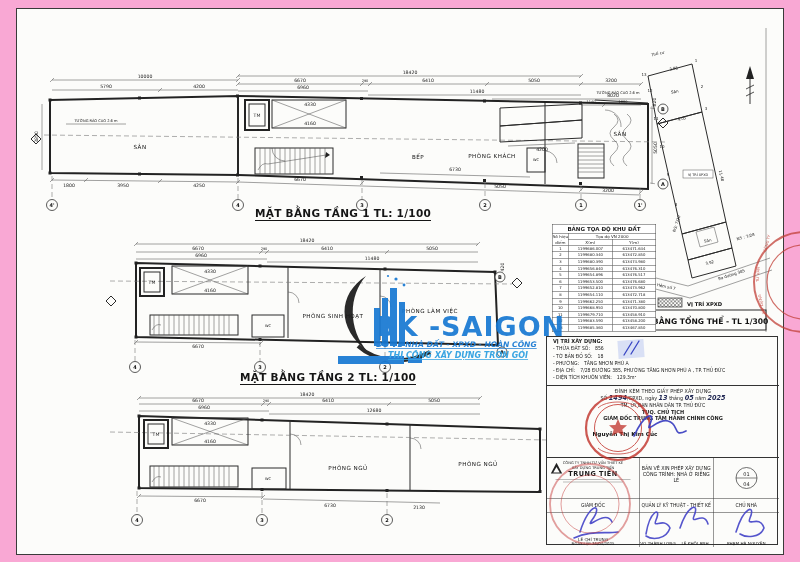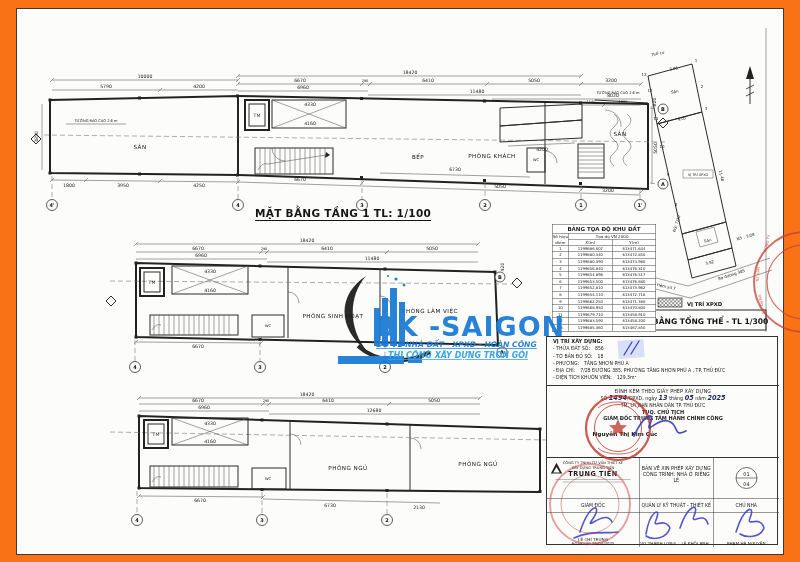--- a/index.html
+++ b/index.html
@@ -1,16 +1,16 @@
 <!DOCTYPE html>
 <html><head>
 <meta charset="utf-8">
 <style>
   html,body{margin:0;padding:0;background:#d8d6d2;font-family:"DejaVu Sans",sans-serif;}
-  #canvas{position:relative;width:800px;height:562px;background:#f97316;overflow:hidden;}
+  #canvas{position:relative;width:800px;height:562px;background:#f9a8d4;overflow:hidden;}
   .paper{position:absolute;left:16px;top:8px;width:766px;height:545px;background:#fcfcfa;border:1.3px solid #3a3a3a;}
   svg{position:absolute;overflow:visible;}
   svg text{font-family:"DejaVu Sans",sans-serif;}
   
   .wl{stroke:#222;stroke-width:2;fill:none;}
   .wl2{stroke:#2b2b2b;stroke-width:1;fill:none;}
   .th{stroke:#555;stroke-width:.55;fill:none;}
   .dsh{stroke:#777;stroke-width:.6;fill:none;stroke-dasharray:5 3;}
   .pst{fill:#222;}
   .d{font-size:4.6px;fill:#222;text-anchor:middle;}
@@ -322,20 +322,21 @@
       <circle class="bubble" cx="285" cy="131" r="5.5"></circle>
         <text class="g" x="285" y="133">2</text>
       <circle class="bubble" cx="400" cy="41" r="5"></circle>
         <text class="g" x="400" y="43">B</text>
       <circle class="bubble" cx="402" cy="116" r="5"></circle>
         <text class="g" x="402" y="118">A</text>
       <polygon class="wl2" points="417,42 422,47 417,52 412,47" fill="#fcfcfa"></polygon>
       <polygon class="wl2" points="11,60 16,65 11,70 6,65" fill="#fcfcfa"></polygon>
     </g>
   </svg>
+  <div class="ptitle" style="left:240px;top:371px">MẶT BẰNG TẦNG 2 TL: 1/100</div>
 
   <svg style="left:100px;top:392px" width="460" height="150" viewBox="0 0 460 150">
     <g>
       <polygon class="wl" points="39,24 440,37 440,100 39,96"></polygon>
       <rect class="pst" x="37.5" y="22.5" width="3" height="3"></rect>
         <rect class="pst" x="160.5" y="26.5" width="3" height="3"></rect>
         <rect class="pst" x="285.5" y="30.5" width="3" height="3"></rect>
         <rect class="pst" x="438.5" y="35.5" width="3" height="3"></rect>
       <rect class="pst" x="37.5" y="94.5" width="3" height="3"></rect>
         <rect class="pst" x="160.5" y="96" width="3" height="3"></rect>

